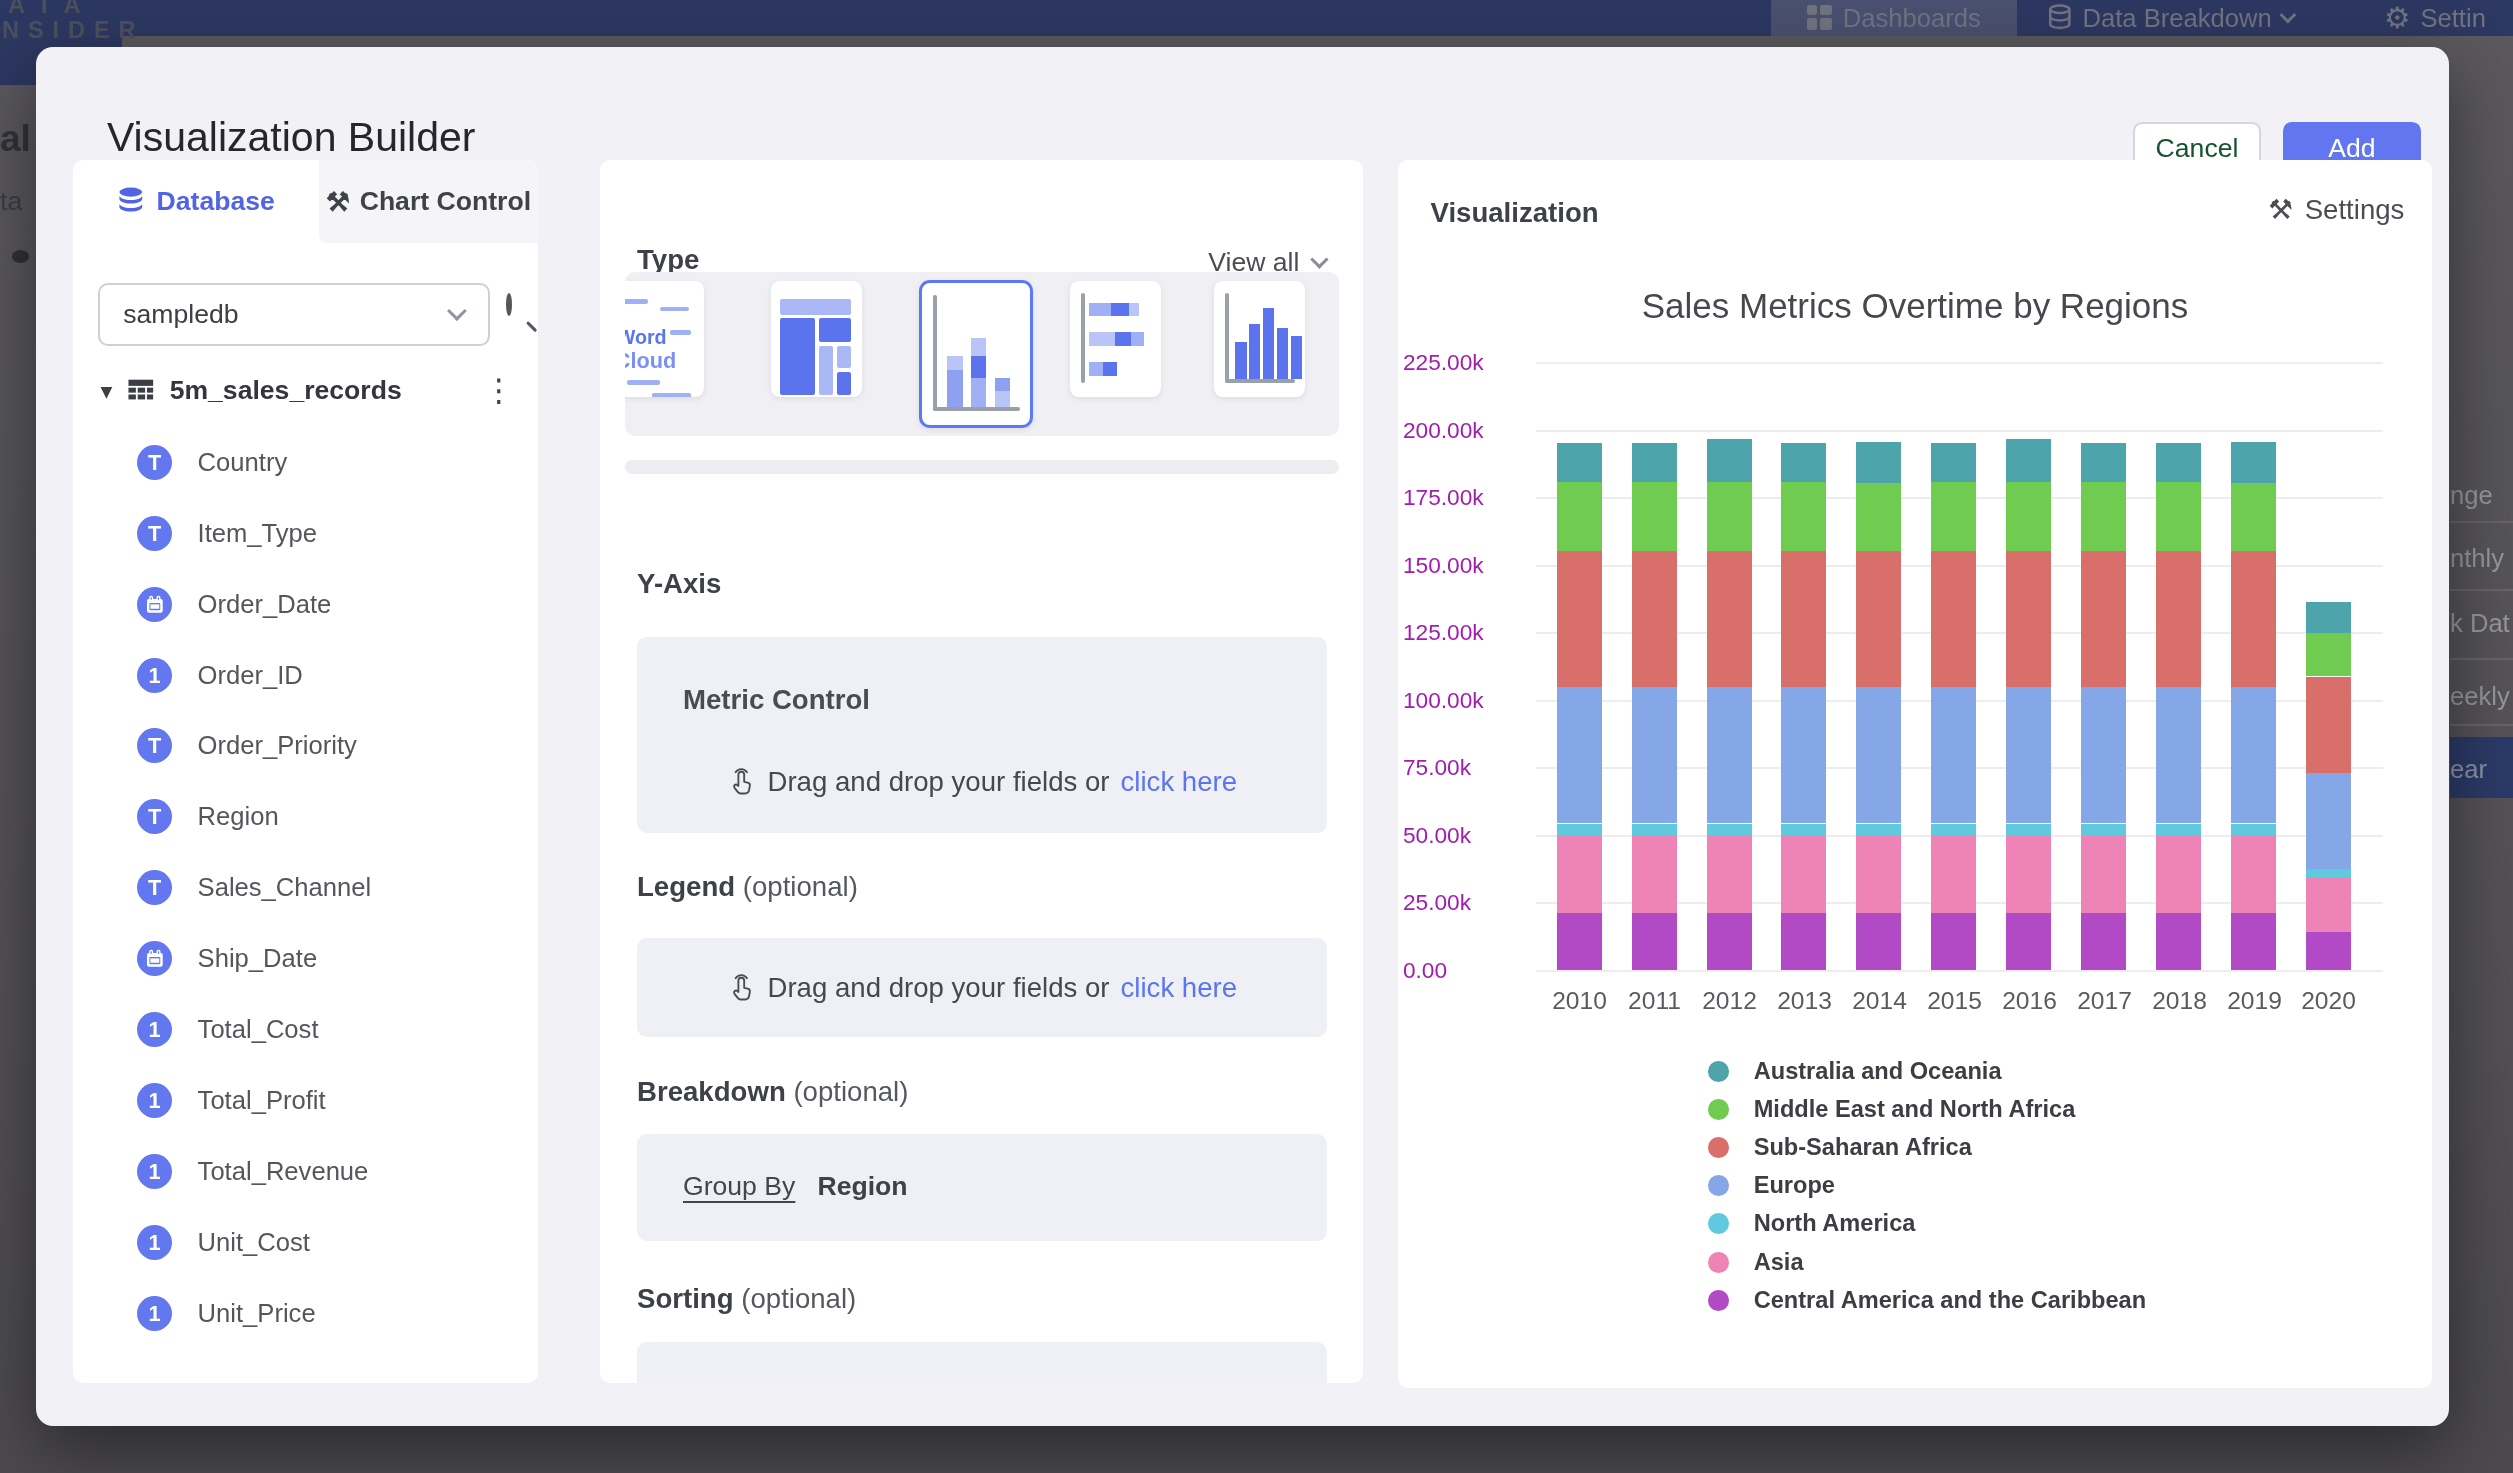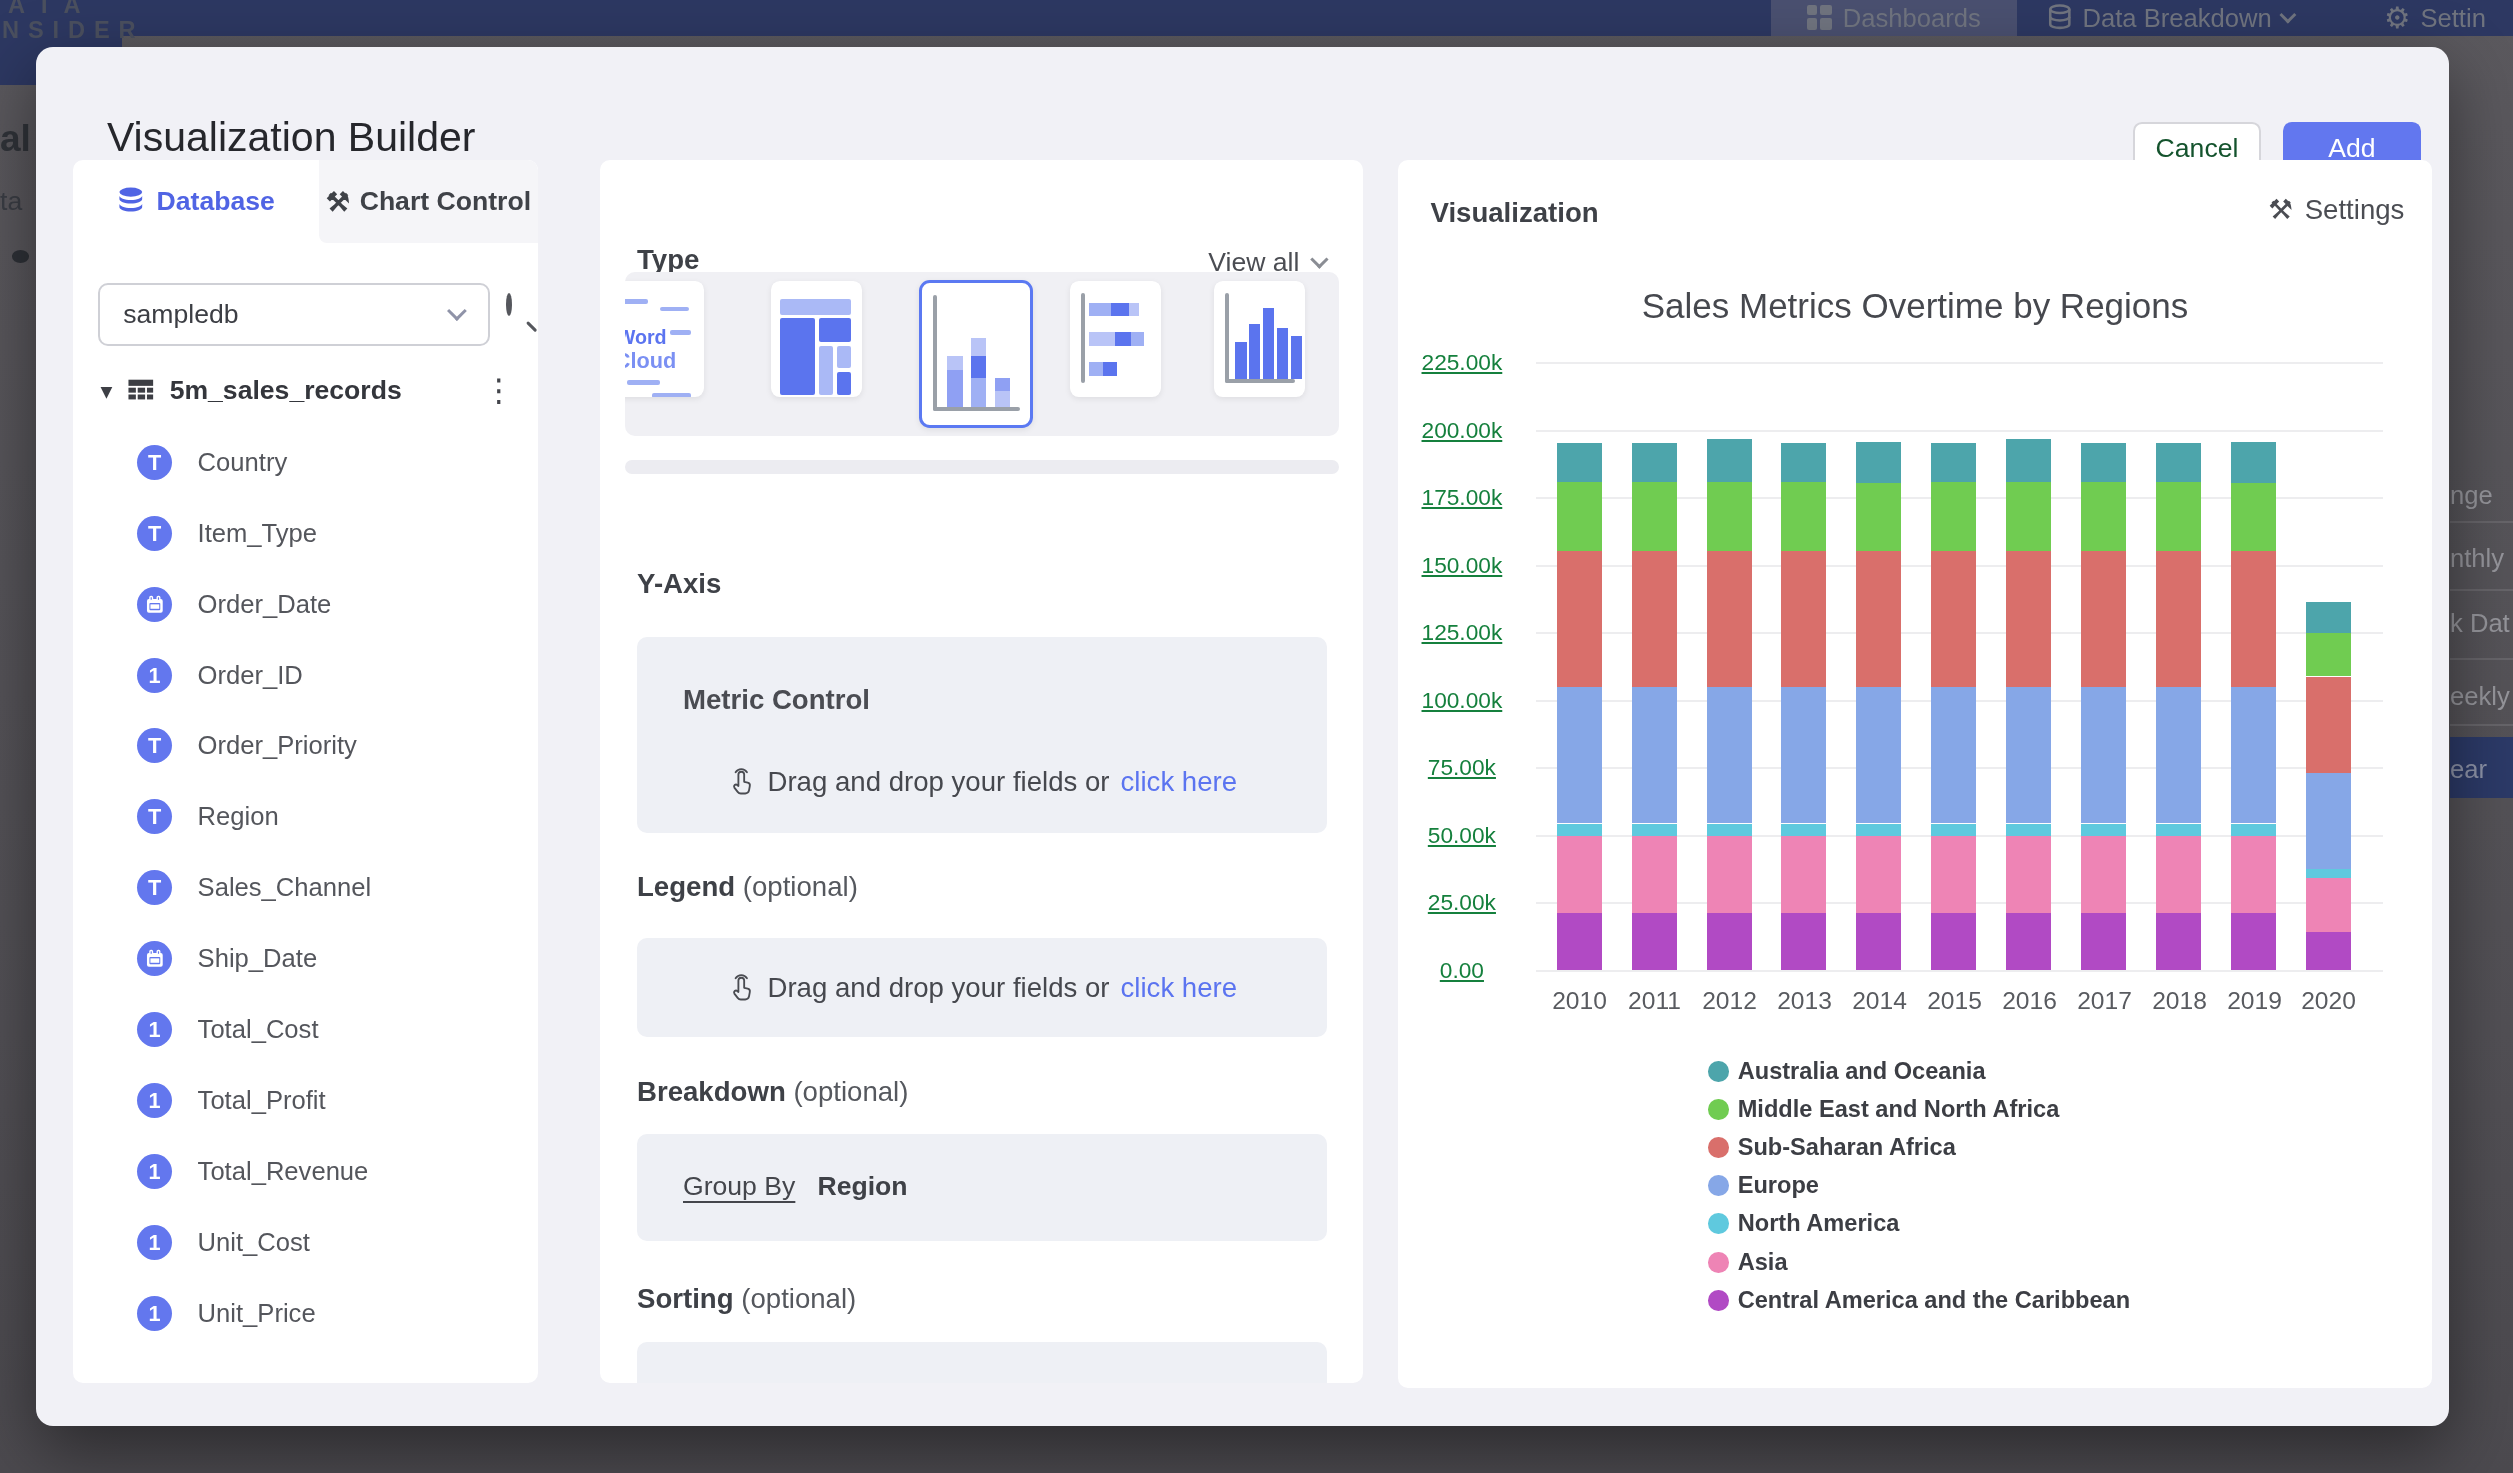--- a/index.html
+++ b/index.html
@@ -98,24 +98,24 @@
   .dragrow .link { color:#5b74f0; }
   .gb-label { text-decoration:underline; text-underline-offset:5.9px; font-size:26.6px; color:#44464c; }
   .gb-value { font-size:26.6px; font-weight:bold; color:#3e4147; margin-left:17.7px; }
 
   
   #viz-head { left:32.5px; top:37px; font-size:27.6px; font-weight:bold; color:#3e4147; }
   #viz-settings { position:absolute; right:27.6px; top:33px; display:flex; gap:11.8px;
     align-items:center; font-size:27.6px; color:#4b4d53; }
   #chart-title { left:0; top:126px; width:1034px; text-align:center; font-size:35px; color:#46484e; }
   .gridline { position:absolute; left:138px; width:847px; height:2px; background:#ededef; }
-  .ytick { position:absolute; width:118px; text-align:center; font-size:22.7px; color:#15803d;text-decoration:underline; }
+  .ytick { position:absolute; width:118px; text-align:left; font-size:22.7px; color:#a21caf; }
   .bar-seg { position:absolute; width:45px; }
   .xtick { position:absolute; width:79px; text-align:center; font-size:24.6px; color:#595b60; }
-  .leg-row { position:absolute; left:310px; display:flex; align-items:center; gap:9px; }
+  .leg-row { position:absolute; left:310px; display:flex; align-items:center; gap:25px; }
   .leg-dot { width:20.7px; height:20.7px; border-radius:50%; }
   .leg-lab { font-size:23.6px; font-weight:bold; color:#3c3e44; }
 
   
   .wc { position:relative; width:100%; height:100%; font-weight:bold; color:#5b74f0; }
   .wc .w1 { position:absolute; left:3.9px; top:45px; font-size:19.7px; }
   .wc .w2 { position:absolute; left:2px; top:67px; font-size:21.7px; color:#7b90f3; }
   .wc .tiny { position:absolute; background:#9fb0f4; height:4.9px; border-radius:2px; }
   .tm { position:absolute; inset:9.9px; }
   .tm div { position:absolute; border-radius:2px; }

